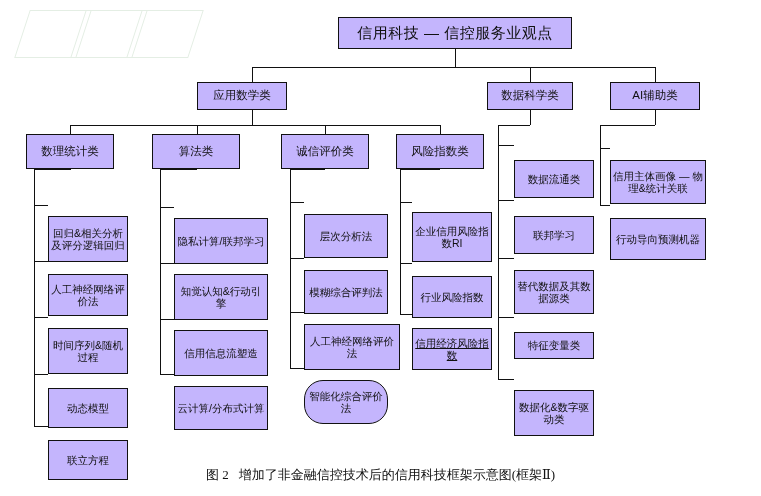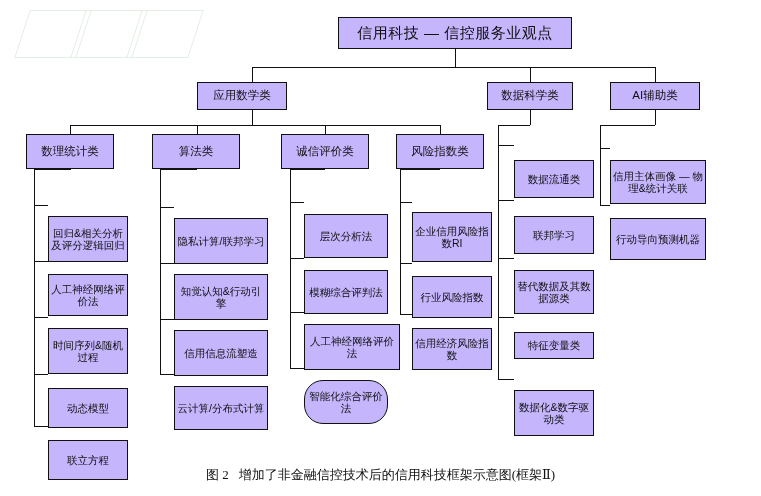--- a/index.html
+++ b/index.html
@@ -148,21 +148,21 @@
   <div class="node leaf" style="left:174px;top:296px;width:94px;height:46px;">信用信息流塑造</div>
   <div class="node leaf" style="left:174px;top:352px;width:94px;height:44px;">云计算/分布式计算</div>
 
   <div class="node leaf" style="left:304px;top:180px;width:84px;height:44px;">层次分析法</div>
   <div class="node leaf" style="left:304px;top:236px;width:84px;height:44px;">模糊综合评判法</div>
   <div class="node leaf" style="left:304px;top:290px;width:96px;height:46px;">人工神经网络评价法</div>
   <div class="node leaf" style="left:304px;top:346px;width:84px;height:44px;border-radius:19px;">智能化综合评价法</div>
 
   <div class="node leaf" style="left:412px;top:178px;width:80px;height:50px;">企业信用风险指数RI</div>
   <div class="node leaf" style="left:412px;top:242px;width:80px;height:42px;">行业风险指数</div>
-  <div class="node leaf" style="left:412px;top:294px;width:80px;height:42px;">信用经济风险指数</div>
+  <div class="node leaf" style="left:412px;top:294px;width:80px;height:42px;text-decoration:underline;">信用经济风险指数</div>
 
   <div class="node leaf" style="left:514px;top:126px;width:80px;height:38px;">数据流通类</div>
   <div class="node leaf" style="left:514px;top:182px;width:80px;height:38px;">联邦学习</div>
   <div class="node leaf" style="left:514px;top:236px;width:80px;height:44px;">替代数据及其数据源类</div>
   <div class="node leaf" style="left:514px;top:298px;width:80px;height:27px;">特征变量类</div>
   <div class="node leaf" style="left:514px;top:356px;width:80px;height:46px;">数据化&amp;数字驱动类</div>
 
   <div class="node leaf" style="left:610px;top:126px;width:96px;height:44px;">信用主体画像 — 物理&amp;统计关联</div>
   <div class="node leaf" style="left:610px;top:184px;width:96px;height:42px;">行动导向预测机器</div>
 

